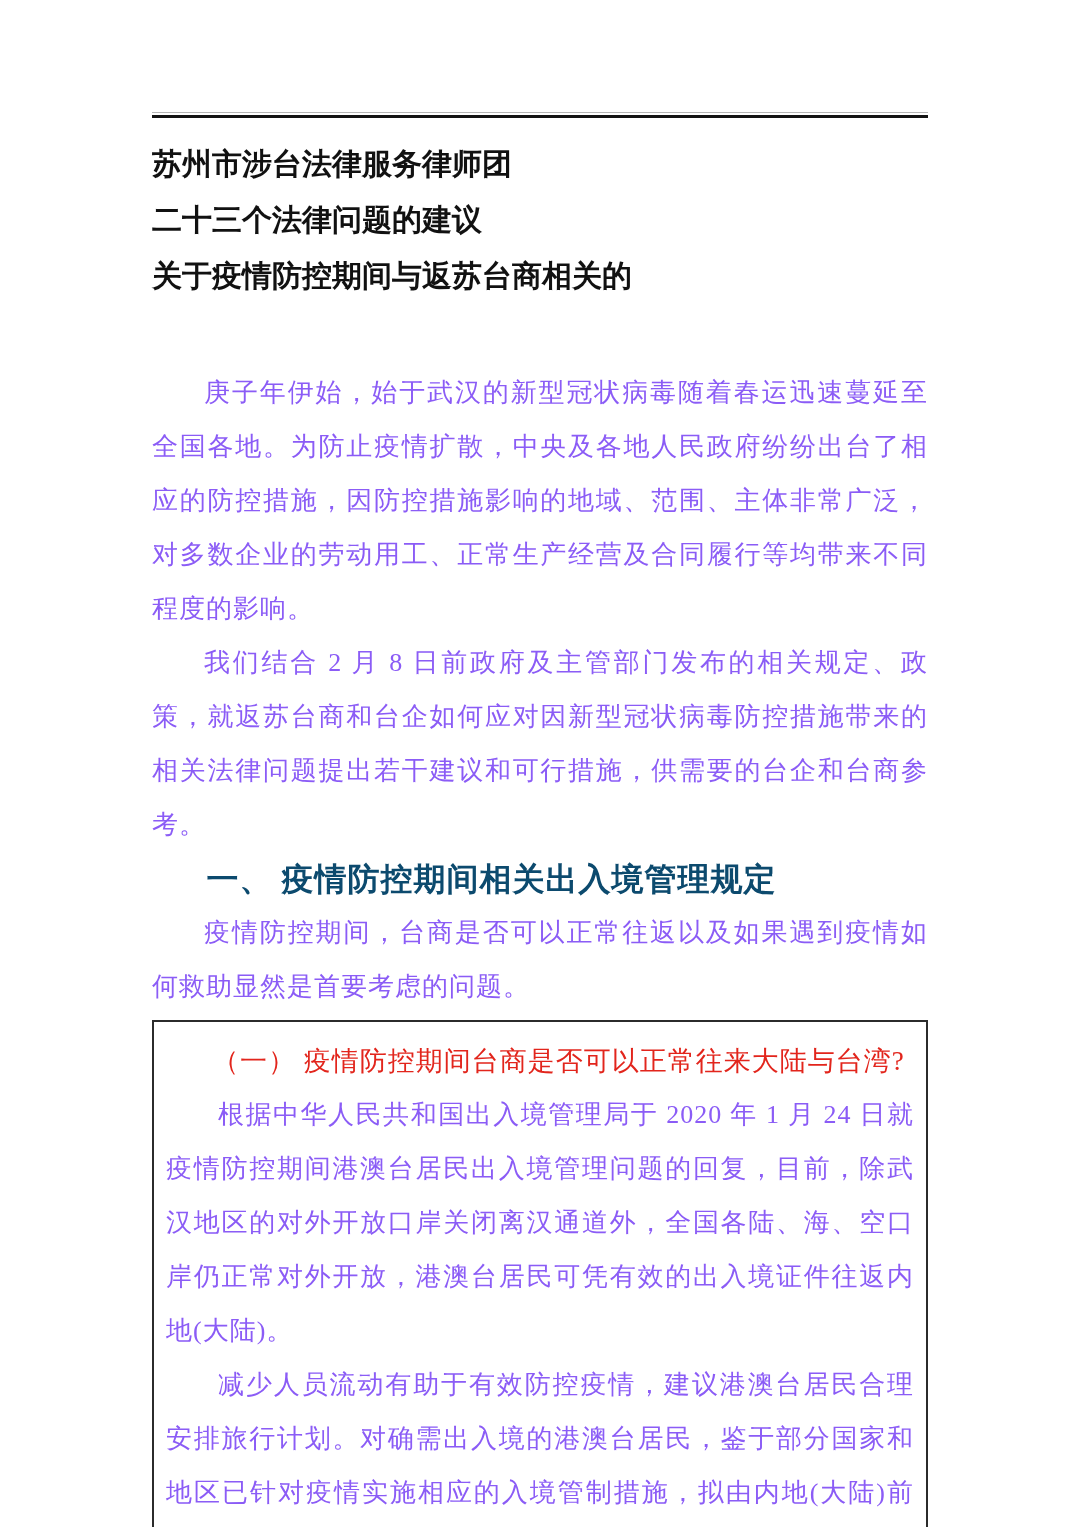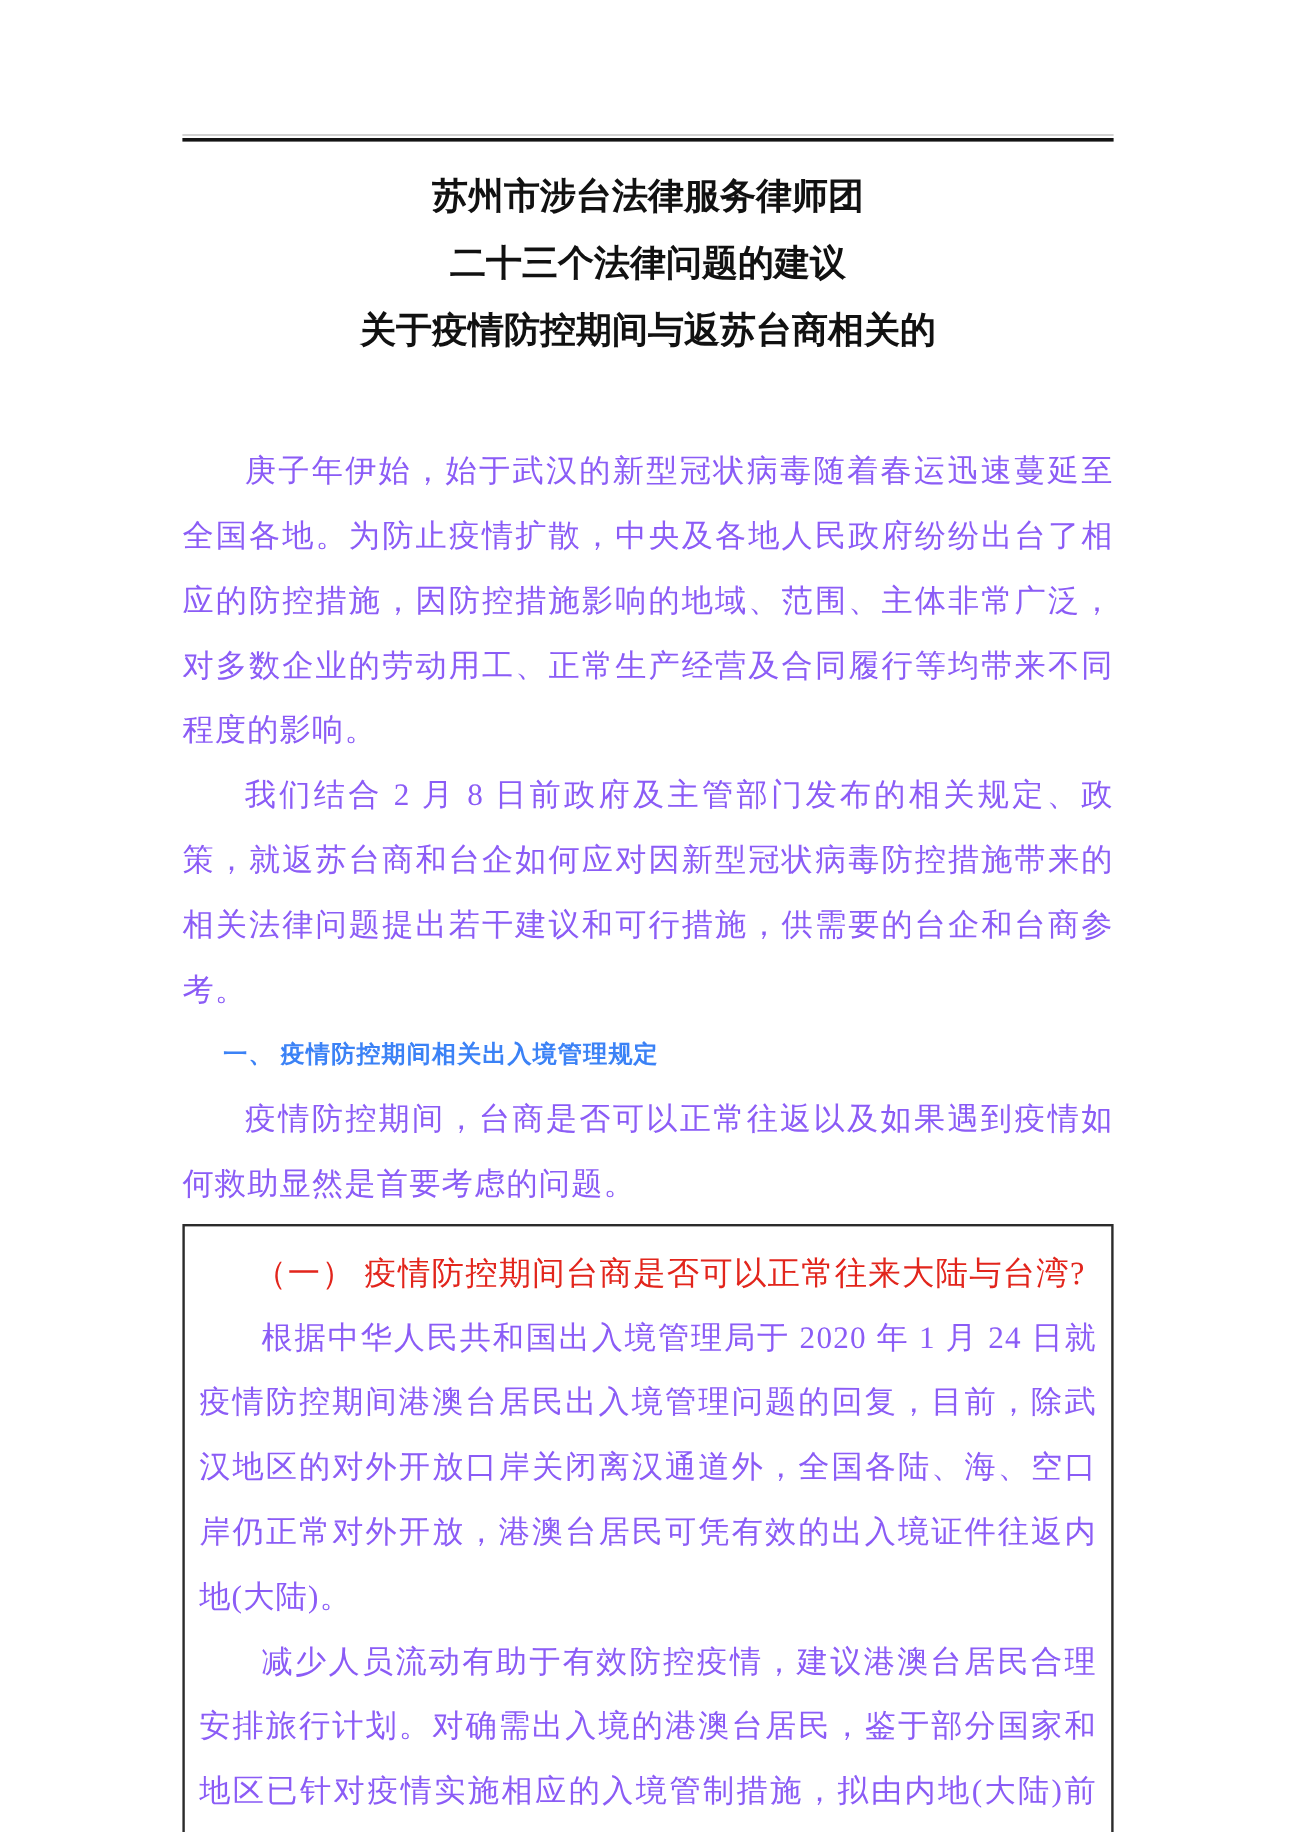--- a/index.html
+++ b/index.html
@@ -16,44 +16,44 @@
 
   .header-rule{
     margin-top:112px;
     height:2px;
     border-top:1px solid #b5b5b5;
     border-bottom:3px solid #131313;
   }
 
   .doc-title{
     margin-top:18px;
-    text-align:center;
+    text-align:left;
     font-weight:bold;
     font-size:30px;
     line-height:56px;
     color:#111;
   }
 
   .para{
     font-size:26px;
     line-height:54px;
     text-align:justify;
     text-indent:2em;
     letter-spacing:1px;
     margin:0;
     color:#8b5cf6;
   }
   .para.first{margin-top:62px;}
 
   .sec-heading{
-    font-size:20px;
+    font-size:32px;
     font-weight:bold;
     line-height:54px;
     text-indent:1.7em;
-    color:#3b82f6;
+    color:#0c4a6e;
     letter-spacing:1px;
     font-family:Liberation Serif, serif;
   }
 
   .law-box{
     margin-top:6px;
     border:2px solid #2b2b2b;
     padding:12px 12px 16px 12px;
   }
   .box-heading{

